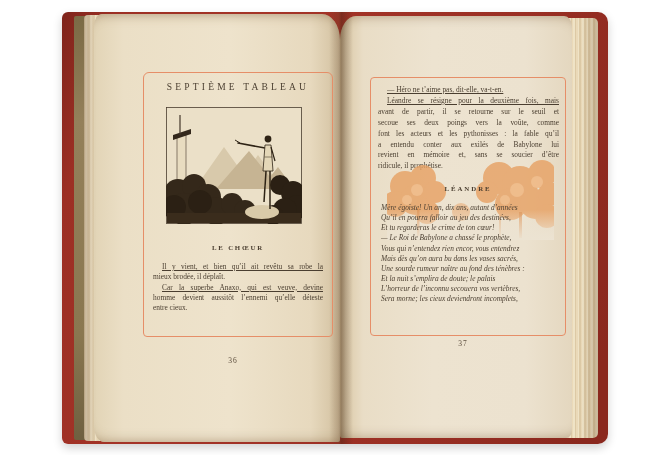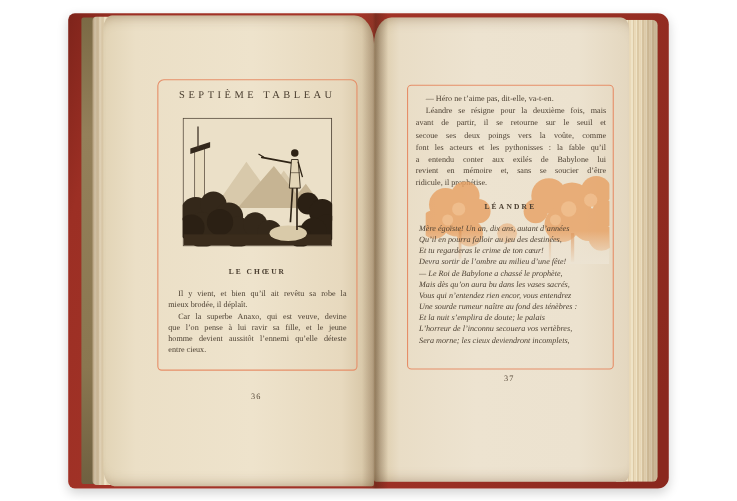--- a/index.html
+++ b/index.html
@@ -27,38 +27,38 @@
     background:linear-gradient(90deg,#e2d4b6 0%,#ebdfc6 12%,#eee3cc 55%,#e7d9be 88%,#d2c09f 100%);
     box-shadow:inset 0 12px 12px -12px rgba(120,85,50,.55), inset 0 -12px 12px -12px rgba(120,85,50,.5);}
   .page-right{position:absolute;left:340px;top:16px;width:232px;height:422px;
     border-radius:16px 8px 6px 2px / 24px 10px 8px 2px;
     background:linear-gradient(90deg,#c9b38c 0%,#dccbaa 2.5%,#e9ddc6 10%,#ede3d0 40%,#ece2cf 80%,#e4d7bf 100%);
     box-shadow:inset 0 12px 12px -12px rgba(120,85,50,.5), inset 0 -12px 12px -12px rgba(120,85,50,.45);}
   .gutter{position:absolute;left:329px;top:12px;width:24px;height:432px;pointer-events:none;
     background:linear-gradient(90deg,rgba(0,0,0,0) 0%,rgba(92,60,35,.25) 40%,rgba(60,35,18,.38) 52%,rgba(0,0,0,0) 100%);}
 
   
-  .frame{position:absolute;border:1.2px solid var(--frame-orange,#e68e68);}
+  .frame{position:absolute;border:1.2px solid var(--frame-orange,#e68e68);padding-left:8px;}
   .frame-left{left:143px;top:72px;width:180px;height:263px;border-radius:6px 6px 4px 4px;}
   .frame-right{left:370px;top:77px;width:186px;height:257px;border-radius:4px;overflow:hidden;}
 
   .ink{color:var(--ink,#4a3e30);}
   .chapter-title{position:absolute;top:9px;left:0;right:0;text-align:center;
     font-size:9.5px;letter-spacing:3.2px;white-space:nowrap;}
   .engraving{position:absolute;left:22px;top:34px;width:136px;height:117px;}
   .caption{position:absolute;top:171px;left:0;right:0;text-align:center;
     font-size:6.8px;letter-spacing:1.8px;font-weight:bold;}
   .speaker{position:absolute;top:107px;left:0;right:0;text-align:center;z-index:2;
     font-size:6.8px;letter-spacing:2px;font-weight:bold;}
 
   .text-block{position:absolute;font-size:7.4px;line-height:10.3px;}
   .tb-left{left:9px;right:9px;top:189px;}
   .tb-right{left:7px;right:6px;top:7px;line-height:10.9px;}
   .jline{text-align:justify;text-align-last:justify;white-space:normal;}
-  .jline.first{text-indent:9px;}
+  .jline.first{text-indent:9px;text-decoration:underline;}
   .jline.last{text-align-last:left;}
 
   .sanguine{position:absolute;left:16px;top:82px;width:167px;height:80px;z-index:1;}
   .verse{position:absolute;left:10px;right:5px;top:125px;z-index:2;font-size:7.4px;line-height:10.15px;font-style:italic;}
 
   .pageno{position:absolute;font-size:7.5px;letter-spacing:1px;text-align:center;color:#5a4c3c;}
   .pageno-left{left:143px;width:180px;top:356px;}
   .pageno-right{left:370px;width:186px;top:339px;}
 </style>
 </head>
@@ -114,21 +114,20 @@
         <line x1="104" y1="64" x2="104" y2="102" stroke-width="1.5"></line>
       </g>
     </svg>
 
     <div class="caption ink">LE CHŒUR</div>
 
     <div class="text-block tb-left ink">
         <div class="jline first">Il y vient, et bien qu’il ait revêtu sa robe la</div>
         <div class="jline last">mieux brodée, il déplaît.</div>
         <div class="jline first">Car la superbe Anaxo, qui est veuve, devine</div>
-        <div class="jline">que l’on pense à lui ravir sa fille, et le jeune</div>
         <div class="jline">homme devient aussitôt l’ennemi qu’elle déteste</div>
         <div class="jline last">entre cieux.</div>
       </div>
   </div>
   <div class="pageno pageno-left">36</div>
 
   <div class="frame frame-right">
     <div class="text-block tb-right ink">
         <div class="jline first last">— Héro ne t’aime pas, dit-elle, va-t-en.</div>
         <div class="jline first">Léandre se résigne pour la deuxième fois, mais</div>
@@ -176,24 +175,23 @@
       <rect x="112" y="55" width="2" height="23" fill="#dd9356" opacity="0.5"></rect>
       <rect x="0" y="50" width="167" height="30" fill="url(#fade)"></rect>
     </svg>
 
     <div class="speaker ink">LÉANDRE</div>
 
     <div class="verse ink">
         <div class="vline">Mère égoïste! Un an, dix ans, autant d’années</div>
         <div class="vline">Qu’il en pourra falloir au jeu des destinées,</div>
         <div class="vline">Et tu regarderas le crime de ton cœur!</div>
-        <div class="vline">Devra sortir de l’ombre au milieu d’une fête!</div>
         <div class="vline">— Le Roi de Babylone a chassé le prophète,</div>
+        <div class="vline">Vous qui n’entendez rien encor, vous entendrez</div>
         <div class="vline">Mais dès qu’on aura bu dans les vases sacrés,</div>
-        <div class="vline">Vous qui n’entendez rien encor, vous entendrez</div>
         <div class="vline">Une sourde rumeur naître au fond des ténèbres :</div>
         <div class="vline">Et la nuit s’emplira de doute; le palais</div>
         <div class="vline">L’horreur de l’inconnu secouera vos vertèbres,</div>
         <div class="vline">Sera morne; les cieux deviendront incomplets,</div>
       </div>
   </div>
   <div class="pageno pageno-right">37</div>
 </div>
 
 </body></html>

